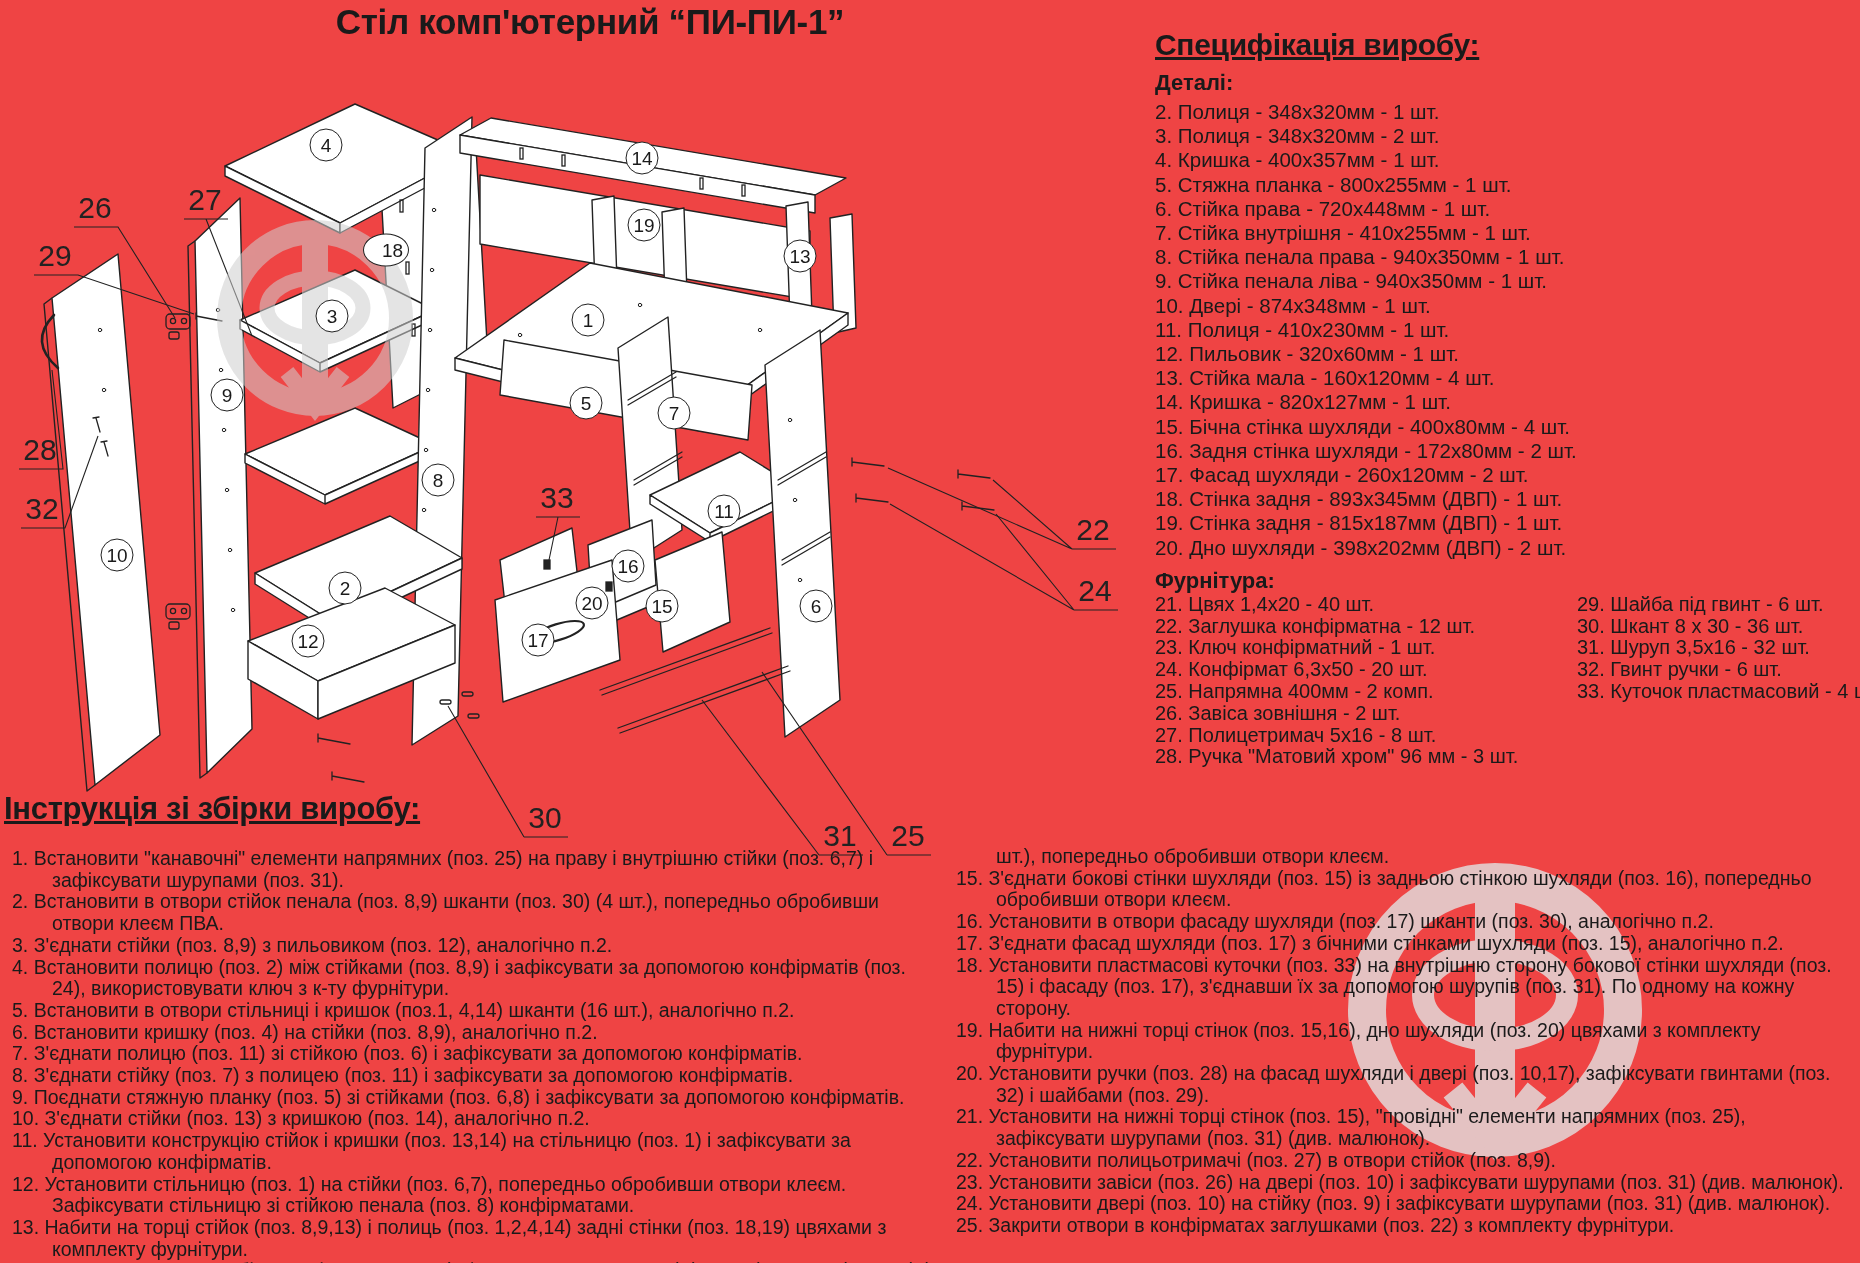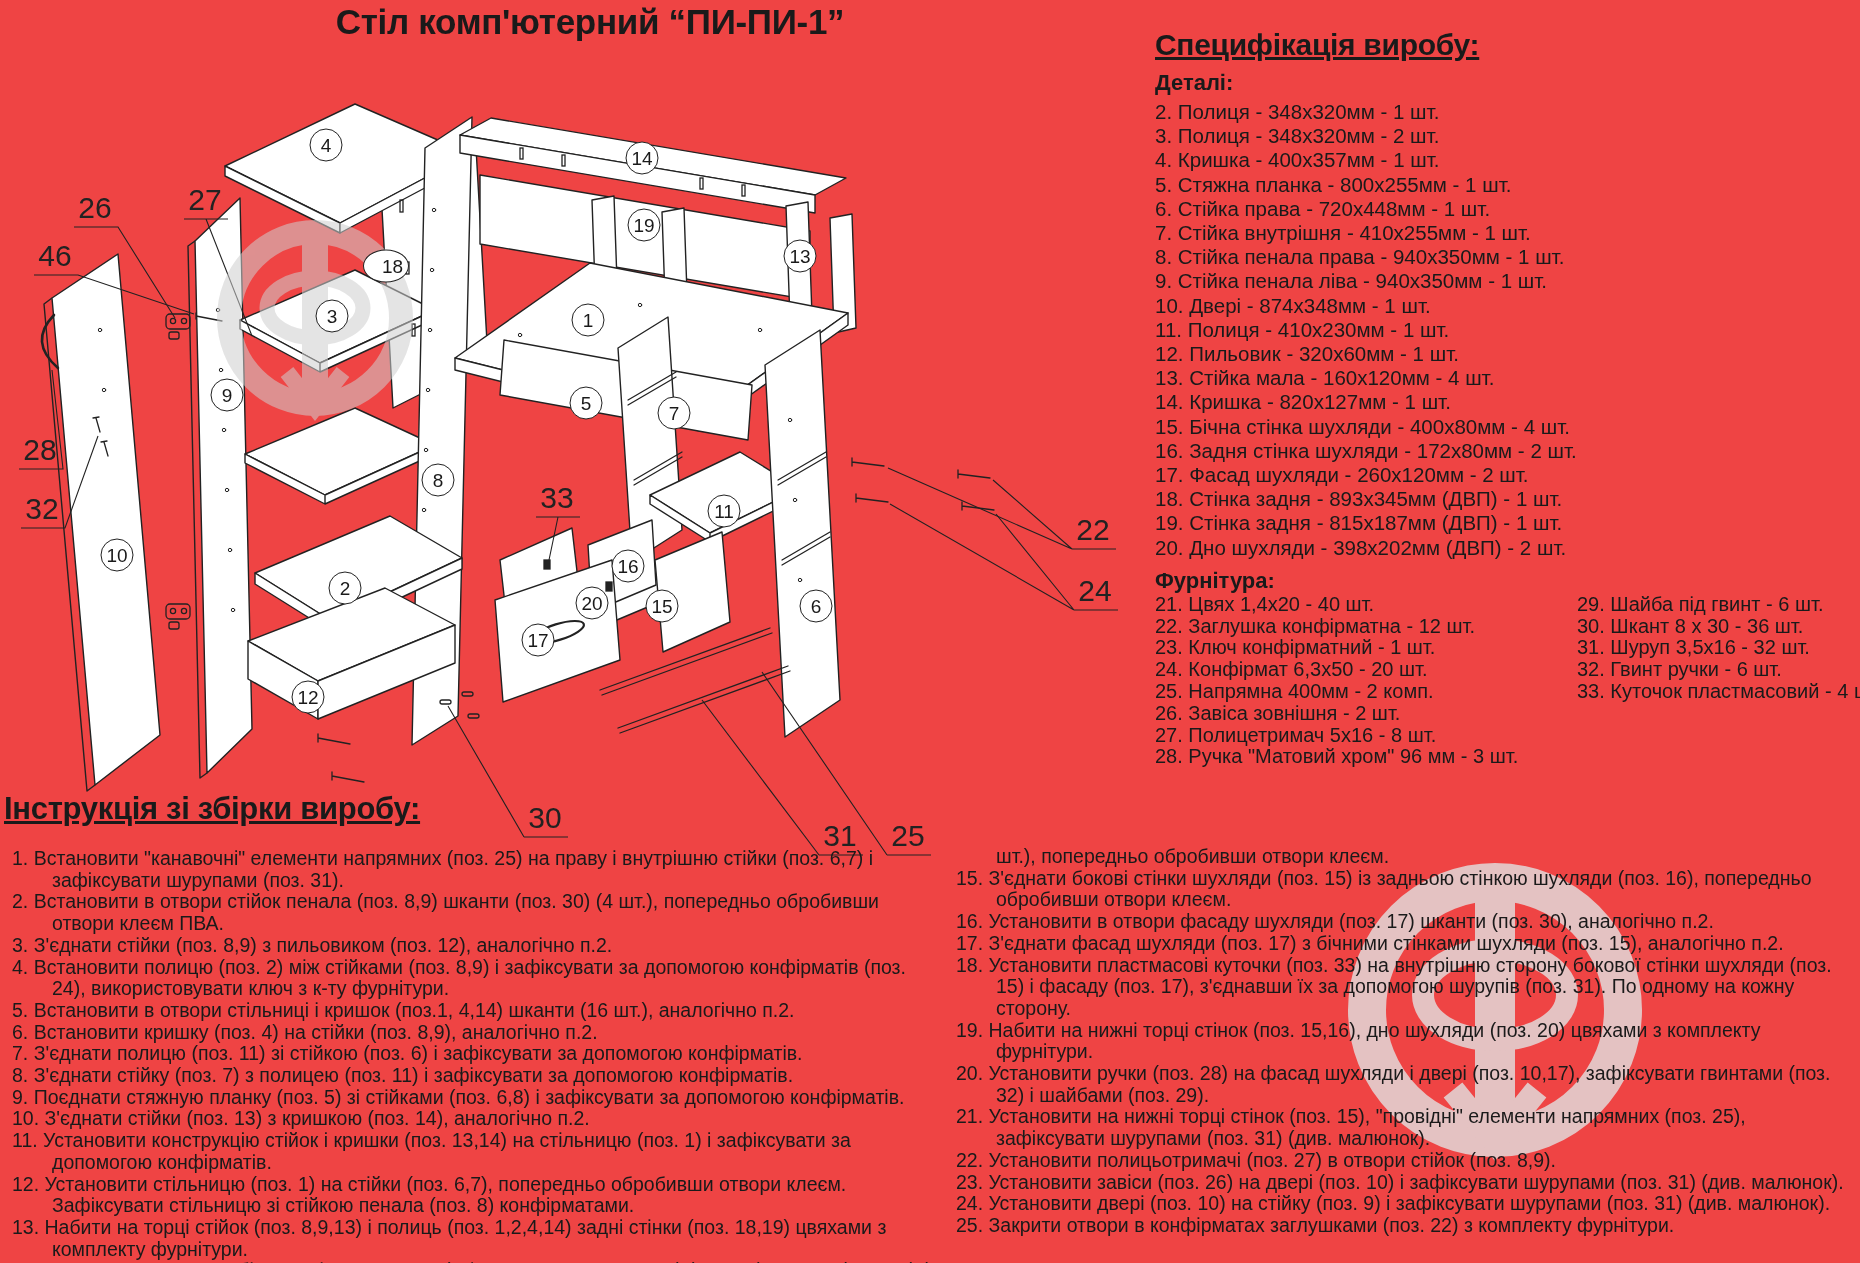--- a/index.html
+++ b/index.html
@@ -196,42 +196,42 @@
 
       <g stroke="#cfcfcf" fill="none" opacity="0.55">
         <circle cx="315" cy="318" r="86" stroke-width="24"></circle>
         <path d="M315,230 L315,400" stroke-width="26"></path>
         <ellipse cx="315" cy="308" rx="48" ry="30" stroke-width="15"></ellipse>
         <path d="M287,372 L315,408 L343,372" stroke-width="16"></path>
       </g>
     </svg>
     <div>
         <div class="lbl-circ" style="left: 326px; top: 145px;">4</div>
-        <div class="lbl-circ" style="left: 386px; top: 266px; padding-left: 13px;">18</div>
+        <div class="lbl-circ" style="left: 386px; top: 250px; padding-left: 13px;">18</div>
         <div class="lbl-circ" style="left: 332px; top: 316px;">3</div>
         <div class="lbl-circ" style="left: 227px; top: 395px;">9</div>
         <div class="lbl-circ" style="left: 438px; top: 480px;">8</div>
         <div class="lbl-circ" style="left: 117px; top: 555px;">10</div>
         <div class="lbl-circ" style="left: 345px; top: 588px;">2</div>
-        <div class="lbl-circ" style="left: 308px; top: 697px;">12</div>
+        <div class="lbl-circ" style="left: 308px; top: 641px;">12</div>
         <div class="lbl-circ" style="left: 642px; top: 158px;">14</div>
         <div class="lbl-circ" style="left: 644px; top: 225px;">19</div>
         <div class="lbl-circ" style="left: 800px; top: 256px;">13</div>
         <div class="lbl-circ" style="left: 588px; top: 320px;">1</div>
         <div class="lbl-circ" style="left: 586px; top: 403px;">5</div>
         <div class="lbl-circ" style="left: 674px; top: 413px;">7</div>
         <div class="lbl-circ" style="left: 724px; top: 511px;">11</div>
         <div class="lbl-circ" style="left: 816px; top: 606px;">6</div>
         <div class="lbl-circ" style="left: 628px; top: 566px;">16</div>
         <div class="lbl-circ" style="left: 592px; top: 603px;">20</div>
         <div class="lbl-circ" style="left: 662px; top: 606px;">15</div>
         <div class="lbl-circ" style="left: 538px; top: 640px;">17</div>
         <div class="lbl-plain" style="left: 95px; top: 208px;">26</div>
         <div class="lbl-plain" style="left: 205px; top: 200px;">27</div>
-        <div class="lbl-plain" style="left: 55px; top: 256px;">46</div>
+        <div class="lbl-plain" style="left: 55px; top: 256px;">29</div>
         <div class="lbl-plain" style="left: 40px; top: 450px;">28</div>
         <div class="lbl-plain" style="left: 42px; top: 509px;">32</div>
         <div class="lbl-plain" style="left: 557px; top: 498px;">33</div>
         <div class="lbl-plain" style="left: 1093px; top: 530px;">22</div>
         <div class="lbl-plain" style="left: 1095px; top: 591px;">24</div>
         <div class="lbl-plain" style="left: 545px; top: 818px;">30</div>
         <div class="lbl-plain" style="left: 840px; top: 836px;">31</div>
         <div class="lbl-plain" style="left: 908px; top: 836px;">25</div>
       </div>
   </div>

